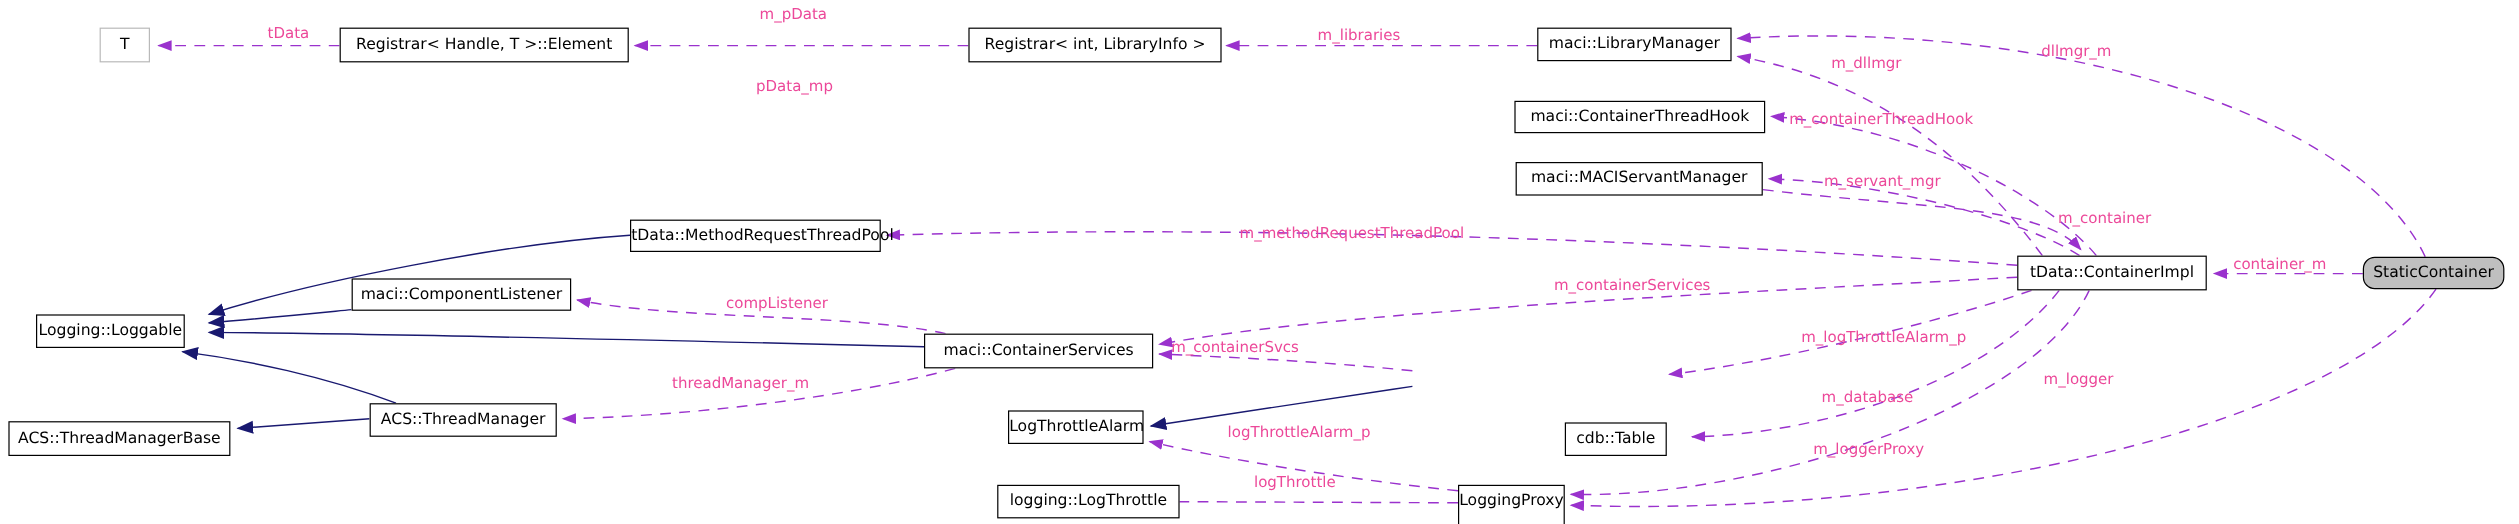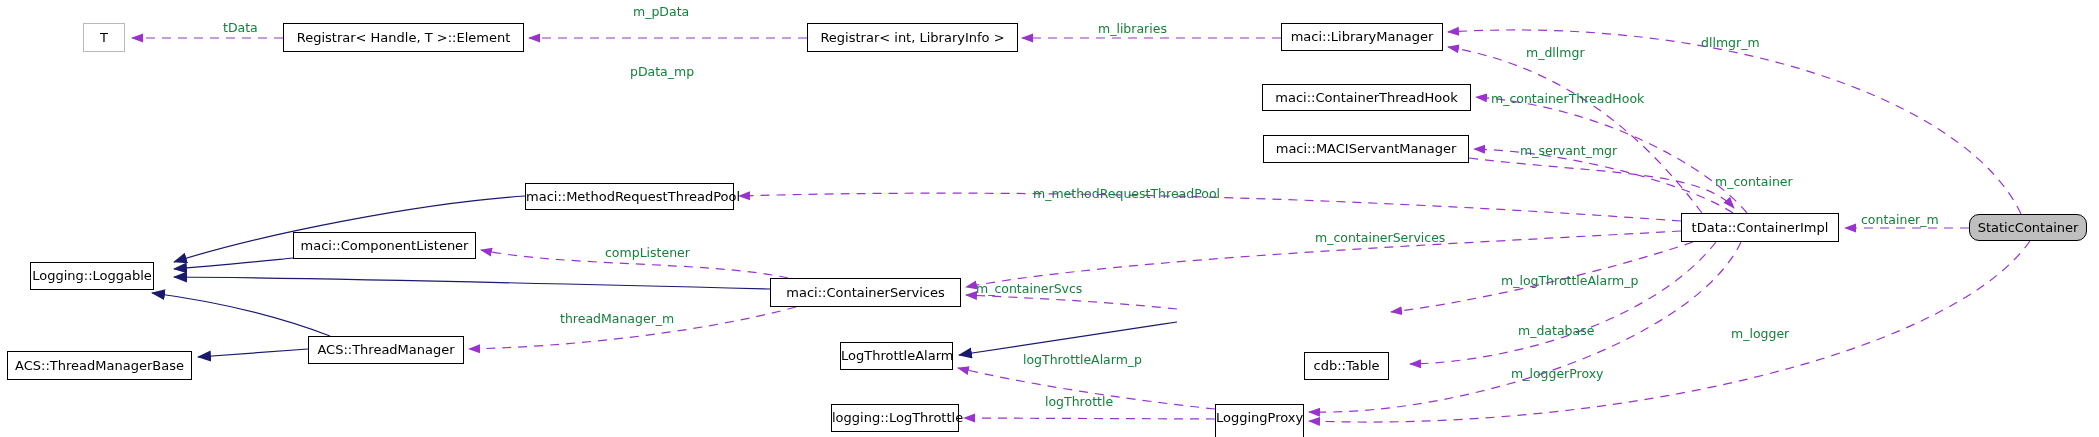--- a/index.html
+++ b/index.html
@@ -18,21 +18,21 @@
     position:absolute;box-sizing:border-box;
     border:1px solid var(--node-border,#000);
     background:var(--node-bg,#fff);
     color:#000;text-align:center;
     font-size:13px;white-space:nowrap;
     z-index:2;
   }
   .node.param{border-color:var(--param-border,#b9b9b9);}
   .node.current{background:var(--current-bg,#bfbfbf);}
   .edge-label{
-    position:absolute;color:#15803d;
+    position:absolute;color:#ec4899;
     font-size:12.5px;white-space:nowrap;
     z-index:3;
   }
 </style>
 </head>
 <body>
 
 <div id="diagram" style="--bg: #ffffff; --edge-dashed: #9a32cd; --edge-solid: #191970; --node-border: #000000; --node-bg: #ffffff; --param-border: #b9b9b9; --current-bg: #bfbfbf;">
   <svg id="edge-layer" width="2099" height="437" viewBox="0 0 2099 437" xmlns="http://www.w3.org/2000/svg">
     <defs>
@@ -76,42 +76,42 @@
 <div class="edge-label" style="left: 223px; top: 20px;">tData</div>
     <div class="edge-label" style="left: 633px; top: 4px;">m_pData</div>
     <div class="edge-label" style="left: 630px; top: 20px; margin-top: 44px;">pData_mp</div>
     <div class="edge-label" style="left: 1098px; top: 21px;">m_libraries</div>
     <div class="edge-label" style="left: 1526px; top: 45px;">m_dllmgr</div>
     <div class="edge-label" style="left: 1701px; top: 35px;">dllmgr_m</div>
     <div class="edge-label" style="left: 1491px; top: 91px;">m_containerThreadHook</div>
     <div class="edge-label" style="left: 1520px; top: 143px;">m_servant_mgr</div>
     <div class="edge-label" style="left: 1715px; top: 174px;">m_container</div>
     <div class="edge-label" style="left: 1033px; top: 186px;">m_methodRequestThreadPool</div>
-    <div class="edge-label" style="left: 1295px; top: 230px; margin-left: 20px;">m_containerServices</div>
+    <div class="edge-label" style="left: 1295px; top: 230px;">m_containerServices</div>
     <div class="edge-label" style="left: 605px; top: 245px;">compListener</div>
     <div class="edge-label" style="left: 976px; top: 281px;">m_containerSvcs</div>
     <div class="edge-label" style="left: 560px; top: 311px;">threadManager_m</div>
     <div class="edge-label" style="left: 1501px; top: 273px;">m_logThrottleAlarm_p</div>
     <div class="edge-label" style="left: 1518px; top: 323px;">m_database</div>
     <div class="edge-label" style="left: 1511px; top: 366px;">m_loggerProxy</div>
-    <div class="edge-label" style="left: 1703px; top: 326px; margin-left: 28px;">m_logger</div>
+    <div class="edge-label" style="left: 1703px; top: 308px;">m_logger</div>
     <div class="edge-label" style="left: 1023px; top: 352px;">logThrottleAlarm_p</div>
     <div class="edge-label" style="left: 1045px; top: 394px;">logThrottle</div>
     <div class="edge-label" style="left: 1861px; top: 212px;">container_m</div>
     <div class="node param" style="left: 83px; top: 23px; width: 42px; height: 29px; line-height: 27px;">T</div>
     <div class="node" style="left: 283px; top: 23px; width: 241px; height: 29px; line-height: 27px;">Registrar&lt; Handle, T &gt;::Element</div>
     <div class="node" style="left: 807px; top: 23px; width: 211px; height: 29px; line-height: 27px;">Registrar&lt; int, LibraryInfo &gt;</div>
     <div class="node" style="left: 1281px; top: 23px; width: 162px; height: 28px; line-height: 26px;">maci::LibraryManager</div>
     <div class="node" style="left: 1262px; top: 84px; width: 209px; height: 27px; line-height: 25px;">maci::ContainerThreadHook</div>
     <div class="node" style="left: 1263px; top: 135px; width: 206px; height: 28px; line-height: 26px;">maci::MACIServantManager</div>
-    <div class="node" style="left: 525px; top: 183px; width: 209px; height: 27px; line-height: 25px;">maci::MethodRequestThreadPool</div>
+    <div class="node" style="left: 525px; top: 183px; width: 209px; height: 27px; line-height: 25px;">tData::MethodRequestThreadPool</div>
     <div class="node" style="left: 293px; top: 232px; width: 183px; height: 27px; line-height: 25px;">maci::ComponentListener</div>
     <div class="node" style="left: 30px; top: 262px; width: 124px; height: 28px; line-height: 26px;">Logging::Loggable</div>
     <div class="node" style="left: 7px; top: 351px; width: 185px; height: 29px; line-height: 27px;">ACS::ThreadManagerBase</div>
     <div class="node" style="left: 770px; top: 278px; width: 191px; height: 29px; line-height: 27px;">maci::ContainerServices</div>
     <div class="node" style="left: 308px; top: 336px; width: 156px; height: 28px; line-height: 26px;">ACS::ThreadManager</div>
     <div class="node" style="left: 840px; top: 342px; width: 113px; height: 28px; line-height: 26px;">LogThrottleAlarm</div>
     <div class="node" style="left: 1304px; top: 352px; width: 85px; height: 28px; line-height: 26px;">cdb::Table</div>
-    <div class="node" style="left: 831px; top: 404px; width: 128px; height: 28px; line-height: 26px;">logging::LogThrottle</div>
+    <div class="node" style="left: 831px; top: 404px; width: 152px; height: 28px; line-height: 26px;">logging::LogThrottle</div>
     <div class="node" style="left: 1215px; top: 404px; width: 89px; height: 38px; line-height: 25px;">LoggingProxy</div>
     <div class="node" style="left: 1681px; top: 213px; width: 158px; height: 29px; line-height: 27px;">tData::ContainerImpl</div>
     <div class="node current" style="left: 1969px; top: 214px; width: 118px; height: 27px; line-height: 25px; border-radius: 10px;">StaticContainer</div>
   </div>
 
 </body></html>

